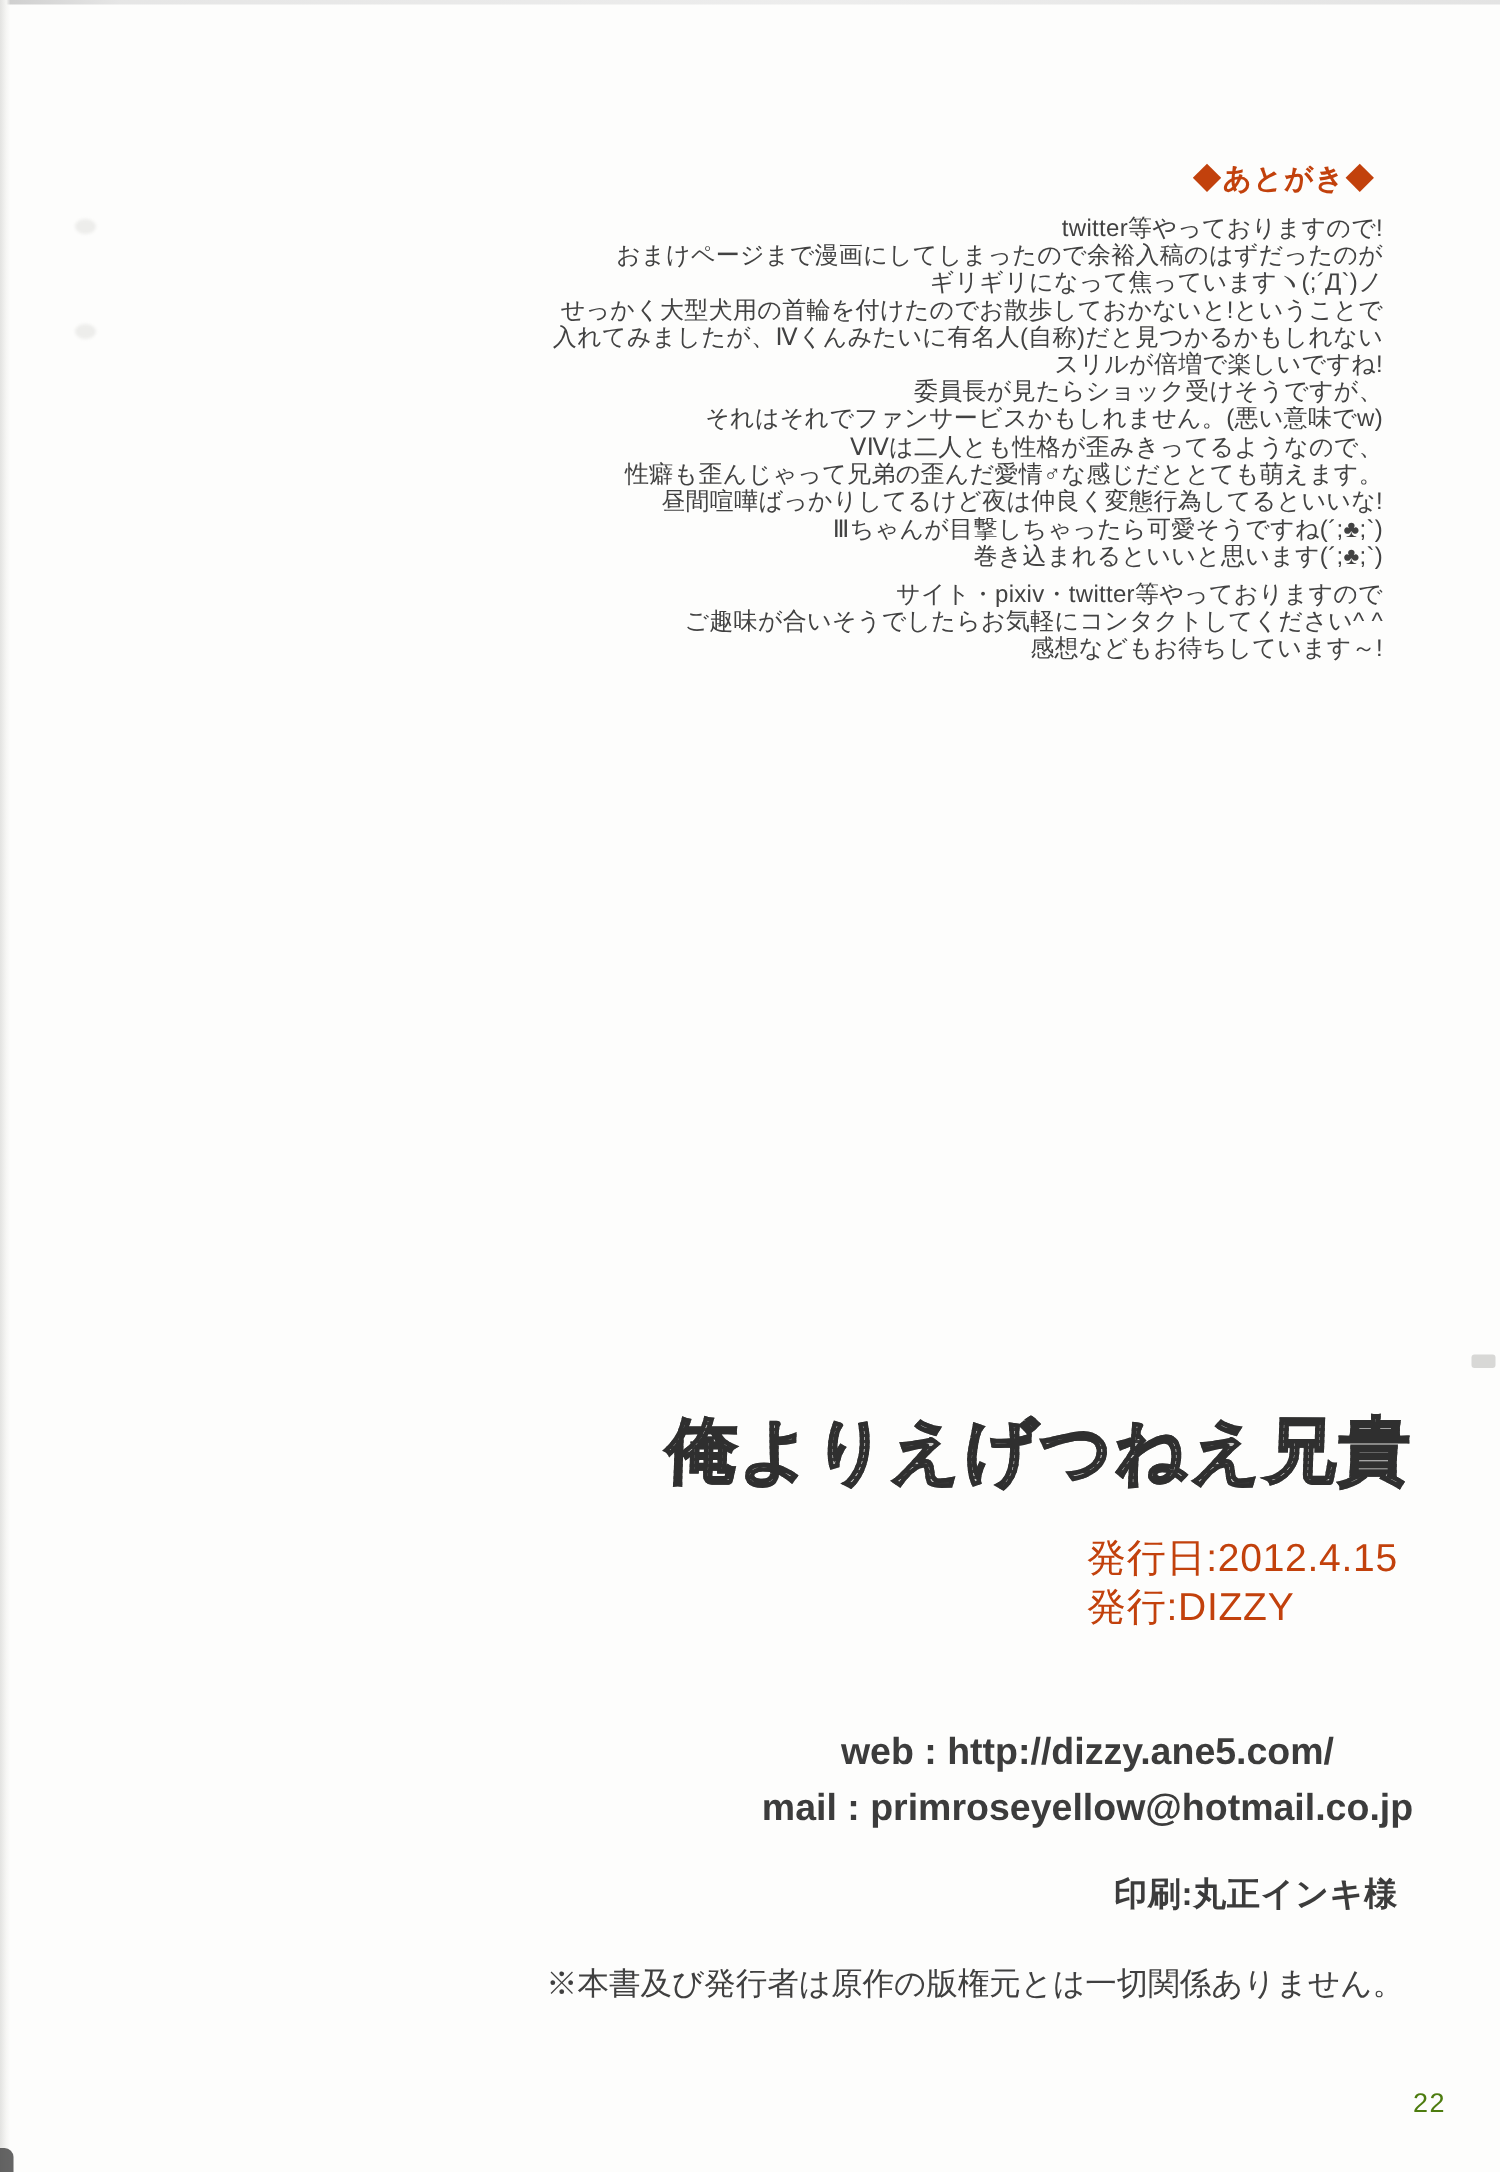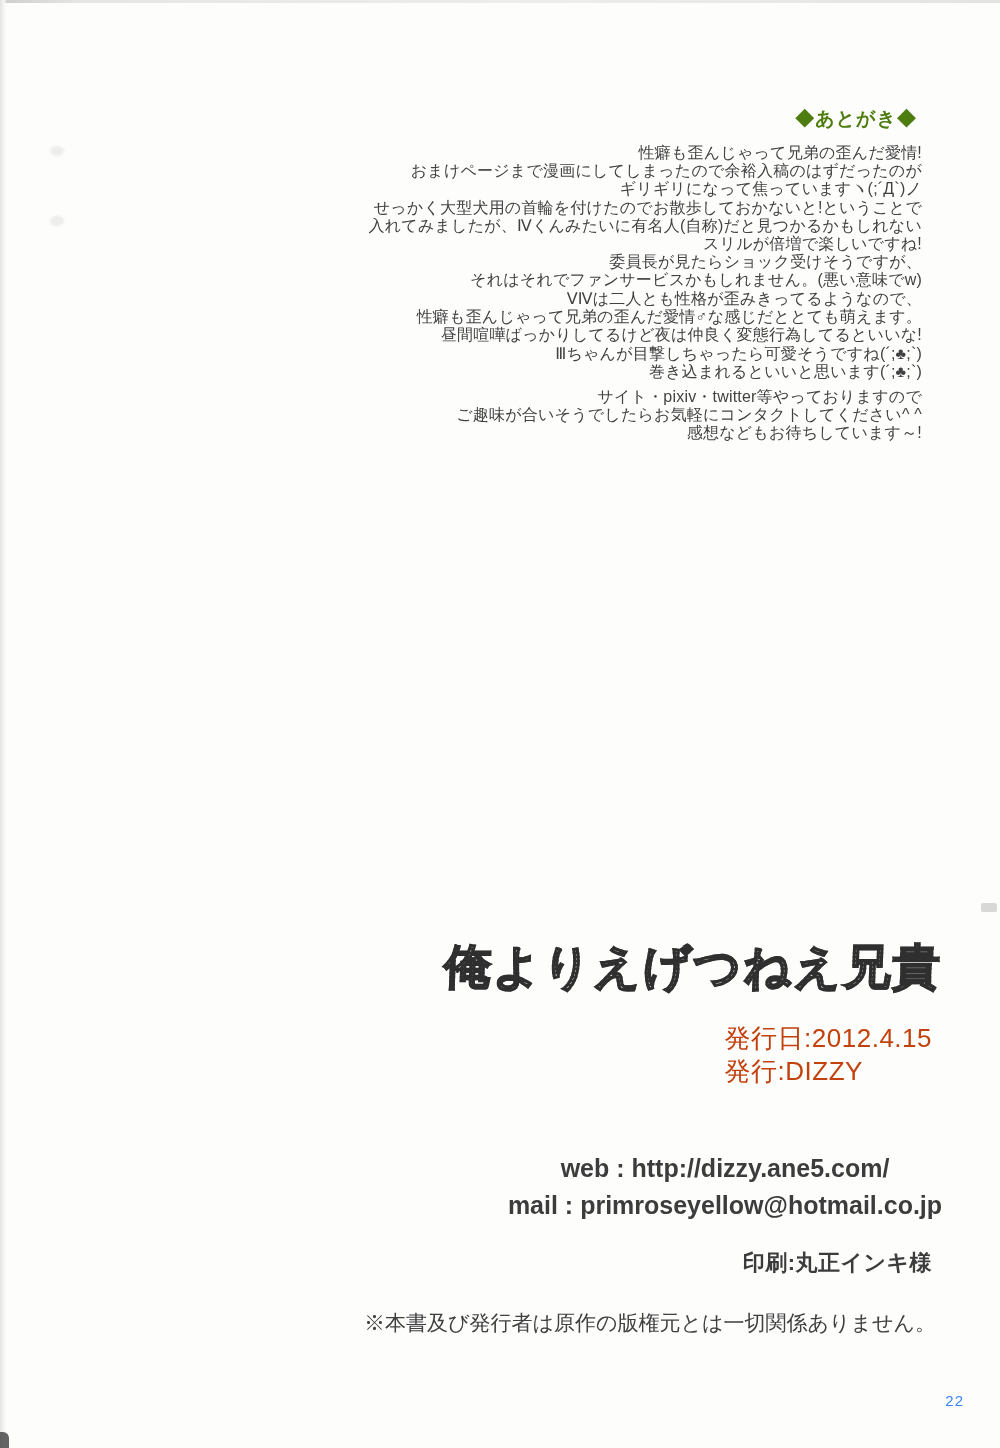--- a/index.html
+++ b/index.html
@@ -30,21 +30,21 @@
   .scan-speck-1 { position: absolute; left: 50px; top: 146px; width: 14px; height: 10px;
     background: #ededeb; border-radius: 50%; filter: blur(1px); }
   .scan-speck-2 { position: absolute; left: 50px; top: 216px; width: 14px; height: 10px;
     background: #ededeb; border-radius: 50%; filter: blur(1px); }
   .scan-speck-3 { position: absolute; left: 981px; top: 903px; width: 16px; height: 9px;
     background: #d8d8d6; border-radius: 2px; filter: blur(.5px); }
 
   
   .afterword-header {
     position: absolute; right: 83px; top: 106px;
-    font-size: 19px; font-weight: bold; color: #4d7c0f; letter-spacing: 1px; text-align: right;
+    font-size: 19px; font-weight: bold; color: #c2410c; letter-spacing: 1px; text-align: right;
   }
   .para {
     position: absolute; right: 78px; text-align: right;
     font-size: 16px; line-height: 18.2px; color: #424242;
     letter-spacing: 0.2px; white-space: nowrap;
   }
   .para-1 { top: 144px; }
   .para-2 { top: 290px; }
   .para-3 { top: 388px; }
 
@@ -78,39 +78,39 @@
   .printer-line {
     position: absolute; right: 68px; top: 1248px; text-align: right;
     font-size: 22px; font-weight: bold; color: #3c3c3c; letter-spacing: 0.5px;
   }
   .notices {
     position: absolute; left: 320px; top: 1308px; width: 660px; text-align: center;
     font-size: 21px; line-height: 29px; color: #404040; white-space: nowrap;
   }
   .page-number {
     position: absolute; right: 36px; top: 1392px;
-    font-size: 15px; color: #3b82f6; letter-spacing: 1px;
+    font-size: 18px; color: #4d7c0f; letter-spacing: 1px;
   }
 </style>
 </head>
 <body>
 
 <div class="page">
 
   <div class="scan-edge-top"></div>
   <div class="scan-edge-left"></div>
   <div class="scan-speck-1"></div>
   <div class="scan-speck-2"></div>
   <div class="scan-speck-3"></div>
   <div class="scan-corner-mark"></div>
 
   <div class="afterword-header">◆あとがき◆</div>
 
   <div class="para para-1">
-      <div class="line">性癖も歪んじゃって兄弟の歪んだ愛情!</div>
+      <div class="line">twitter等やっておりますので!</div>
       <div class="line">おまけページまで漫画にしてしまったので余裕入稿のはずだったのが</div>
       <div class="line">ギリギリになって焦っていますヽ(;´Д`)ノ</div>
       <div class="line">せっかく大型犬用の首輪を付けたのでお散歩しておかないと!ということで</div>
       <div class="line">入れてみましたが、Ⅳくんみたいに有名人(自称)だと見つかるかもしれない</div>
       <div class="line">スリルが倍増で楽しいですね!</div>
       <div class="line">委員長が見たらショック受けそうですが、</div>
       <div class="line">それはそれでファンサービスかもしれません。(悪い意味でw)</div>
     </div>
 
   <div class="para para-2">

